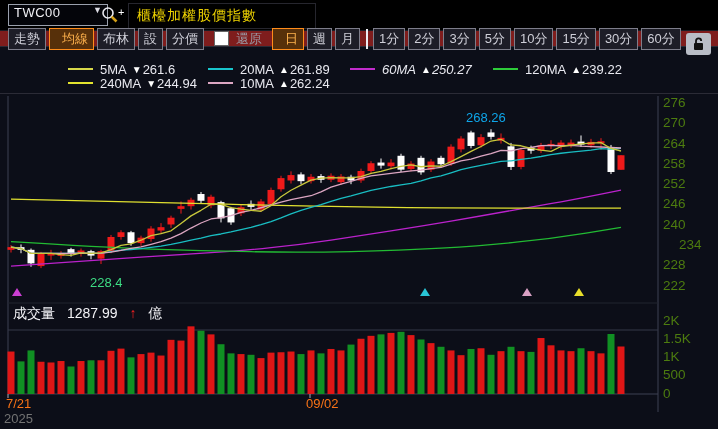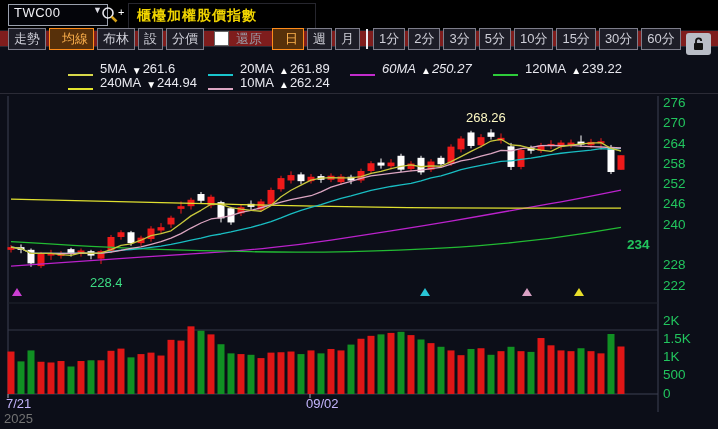--- a/index.html
+++ b/index.html
@@ -7,50 +7,50 @@
        font-family:"Liberation Sans","DejaVu Sans",sans-serif;color:#e6e6ee;}
   
   .topbar{position:absolute;left:0;top:0;width:718px;height:30px;background:#000;border-bottom:1px solid #1c1c24;}
   .symbol-box{position:absolute;left:8px;top:4px;width:88px;height:20px;background:#04050a;border:1px solid #9aa0ac;
       display:flex;justify-content:space-between;padding:0 5px;cursor:pointer;}
   .symbol-box .sym{font-size:13px;color:#f2f2f6;letter-spacing:.5px;}
   .caret{font-size:9px;color:#dcdce4;}
   .search-btn{position:absolute;left:100px;top:4px;width:30px;height:22px;display:flex;align-items:center;}
   .title-box{position:absolute;left:128px;top:3px;width:178px;height:24px;background:#000;border:1px solid #26262e;
       display:flex;align-items:center;padding-left:8px;}
-  .title-box .t{color:#f0d400;font-size:14px;font-weight:bold;letter-spacing:1px;}
+  .title-box .t{color:#f0d400;font-size:14px;font-weight:normal;letter-spacing:1px;}
   
   .toolbar{position:absolute;left:0;top:31px;width:718px;height:16px;background:#7f1d1d;border-bottom:1px solid #2b2b36;
       display:flex;align-items:center;padding-left:8px;box-sizing:border-box;}
   .tb-btn{height:20px;line-height:20px;padding:0 5px;margin-right:3px;font-size:13px;color:#cfcfd8;background:#1d1d27;
       border:1px solid #7d7d8a;cursor:pointer;white-space:nowrap;}
   .tb-btn.active{border:1px solid #ff8c1a;color:#ffb24d;background:#57300a;padding-left:12px;}
   .chk-wrap{display:flex;align-items:center;margin:0 10px 0 7px;cursor:pointer;}
   .chk{width:13px;height:13px;background:#fff;border:1px solid #666;display:inline-block;}
   .chk-label{font-size:13px;color:#9a9aa6;margin-left:7px;}
   .tb-sep{width:2px;height:20px;background:#ececf2;margin:0 5px 0 3px;}
   .lock-btn{position:absolute;right:7px;top:33px;width:25px;height:22px;background:#b9bdc6;border-radius:3px;
       display:flex;align-items:center;justify-content:center;cursor:pointer;}
   
-  .legend-item{position:absolute;display:flex;align-items:flex-end;height:14px;font-size:13px;color:#e9e9f0;}
+  .legend-item{position:absolute;display:flex;align-items:center;height:14px;font-size:13px;color:#e9e9f0;}
   .legend-line{width:25px;height:2px;margin-right:7px;}
   .legend-dir{font-size:10px;margin:0 1px 0 5px;color:#fff;}
   
   .abs{position:absolute;white-space:nowrap;}
   .quote-row{left:13px;top:100px;font-size:13.5px;color:#f2f2f6;}
   .quote-row span{margin-right:9px;}
   .quote-row .lbl{margin-right:2px;}
   .chg{color:#ff2d2d;}
   .vol-row{left:13px;top:305px;font-size:14px;color:#f2f2f6;}
   .vol-row span{margin-right:8px;}
   .vol-arrow{color:#ff2222;font-weight:bold;}
-  .axis-lbl{position:absolute;left:663px;font-size:13.5px;color:#22c55e;}
-  .x-lbl{font-size:13px;color:#c4b5fd;}
+  .axis-lbl{position:absolute;left:663px;font-size:13.5px;color:#4d7c0f;}
+  .x-lbl{font-size:13px;color:#f97316;}
   .year-lbl{font-size:13px;color:#737373;}
-  .anno-high{color:#fef9c3;font-size:13px;}
+  .anno-high{color:#0ea5e9;font-size:13px;}
   .anno-low{color:#3ddc84;font-size:13px;}
   svg.chart{position:absolute;left:0;top:94px;}
 </style>
 </head>
 <body>
 
 <div class="app">
 
   <div class="topbar">
     <div class="symbol-box">
@@ -342,30 +342,36 @@
       <polygon points="12,296 22,296 17,288" fill="#cc3fd4"></polygon>
       <polygon points="420,296 430,296 425,288" fill="#29c5d6"></polygon>
       <polygon points="522,296 532,296 527,288" fill="#d9a0c4"></polygon>
       <polygon points="574,296 584,296 579,288" fill="#e8de2a"></polygon>
     </svg>
 
 
   <div class="abs anno-high" id="annoHigh" style="left: 466px; top: 110px;">268.26</div>
   <div class="abs anno-low" id="annoLow" style="left: 90px; top: 275px;">228.4</div>
 
+  <div class="abs vol-row">
+    <span>成交量</span>
+    <span>1287.99</span>
+    <span class="vol-arrow">↑</span>
+    <span>億</span>
+  </div>
 
   <div id="axisLabels">
       <div class="axis-lbl" style="left: 663px; top: 95px;">276</div>
       <div class="axis-lbl" style="left: 663px; top: 115.3px;">270</div>
       <div class="axis-lbl" style="left: 663px; top: 135.6px;">264</div>
       <div class="axis-lbl" style="left: 663px; top: 155.899px;">258</div>
       <div class="axis-lbl" style="left: 663px; top: 176.199px;">252</div>
       <div class="axis-lbl" style="left: 663px; top: 196.499px;">246</div>
       <div class="axis-lbl" style="left: 663px; top: 216.799px;">240</div>
-      <div class="axis-lbl" style="left: 627px; top: 237.099px; font-weight: bold;">234</div>
+      <div class="axis-lbl" style="left: 679px; top: 237.099px;">234</div>
       <div class="axis-lbl" style="left: 663px; top: 257.398px;">228</div>
       <div class="axis-lbl" style="left: 663px; top: 277.698px;">222</div>
       <div class="axis-lbl" style="left: 663px; top: 312.5px;">2K</div>
       <div class="axis-lbl" style="left: 663px; top: 330.75px;">1.5K</div>
       <div class="axis-lbl" style="left: 663px; top: 349px;">1K</div>
       <div class="axis-lbl" style="left: 663px; top: 367.25px;">500</div>
       <div class="axis-lbl" style="left: 663px; top: 385.5px;">0</div>
     </div>
 
   <div class="abs x-lbl" id="xl0" style="left: 6px; top: 396px;">7/21</div>

